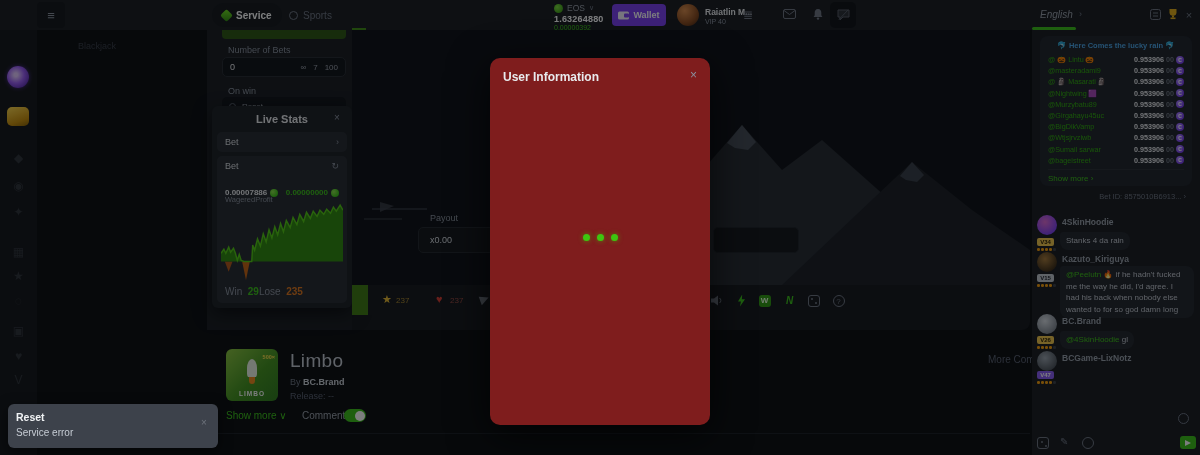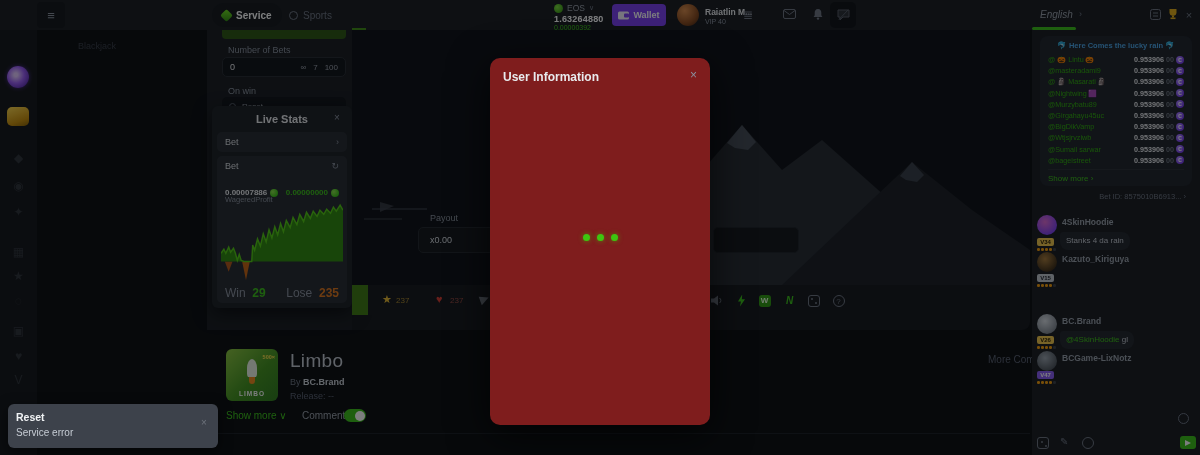--- a/index.html
+++ b/index.html
@@ -78,21 +78,21 @@
   .stats-tab .t { font-size:9px; color:#d7dbe0; }
   .chev { font-size:9px; color:#8a919e; }
   .stats-box { left:5px; top:50px; width:130px; height:147px; background:#272b31; border-radius:5px; }
   .sb-head { left:8px; top:5px; width:114px; display:flex; justify-content:space-between; font-size:9px; color:#d7dbe0; }
   .sb-labels { left:8px; top:22px; width:114px; display:flex; font-size:7.5px; color:#8a919e;margin-top:17px; }
   .sb-vals { left:8px; top:32px; width:114px; display:flex; justify-content:space-between; }
   .wag { font-size:8px; font-weight:bold; color:#e8eaed; display:flex; align-items:center; gap:3px; }
   .prof { font-size:8px; font-weight:bold; color:#3bc117; display:flex; align-items:flex-end; gap:3px; }
   .coin-g { width:8px; height:8px; border-radius:50%; background:radial-gradient(circle at 35% 35%,#8ce24a,#3bc117 70%); display:inline-block; }
   .chart { left:4px; top:46px; }
-  .winlose { left:8px; top:130px; width:114px; display:flex; justify-content:space-between; font-size:12px; color:#8a919e; }
+  .winlose { left:8px; top:130px; width:114px; display:flex; font-size:10px; color:#8a919e; }
   .win-n { color:#3bc117; font-weight:bold; }
   .lose-n { color:#e0761c; font-weight:bold; }
 
   
   .gdisp { left:352px; top:30px; width:678px; height:255px; background:#0e1015; overflow:hidden; }
   .motion1 { left:20px; top:178px; width:55px; height:2px; background:#272b32; }
   .motion2 { left:12px; top:188px; width:38px; height:2px; background:#22262c; }
   .plane { left:28px; top:172px; width:0; height:0; border-left:14px solid #3a3f47; border-top:4px solid transparent; border-bottom:6px solid transparent; opacity:.8; }
   .payout-lbl { left:430px; top:213px; font-size:9px; color:#8a919e; }
   .payout-box { left:418px; top:227px; width:140px; height:26px; background:#14161b; border:1px solid #22262c; border-radius:5px;
@@ -509,20 +509,23 @@
     <div class="abs cav av1" style="left:5px;top:222px"></div>
     <div class="abs cname" style="left:30px;top:224px">Kazuto_Kiriguya</div>
     <div class="abs vbadge bsilver" style="left:5px;top:244px">V15</div>
     <div class="abs stars" style="left:5px;top:254px">
         <i></i>
         <i></i>
         <i></i>
         <i></i>
         <i></i>
       </div>
+    <div class="abs" style="left:28px;top:236px">
+      <span class="bubble"><span class="mention">@Peelutn</span><span> 🔥 if he hadn't fucked me the way he did, I'd agree. I had his back when nobody else wanted to for so god damn long</span></span>
+    </div>
 
     <div class="abs cav av2" style="left:5px;top:284px"></div>
     <div class="abs cname" style="left:30px;top:286px">BC.Brand</div>
     <div class="abs vbadge bgold" style="left:5px;top:306px">V26</div>
     <div class="abs stars" style="left:5px;top:316px">
         <i></i>
         <i></i>
         <i></i>
         <i></i>
         <i></i>

